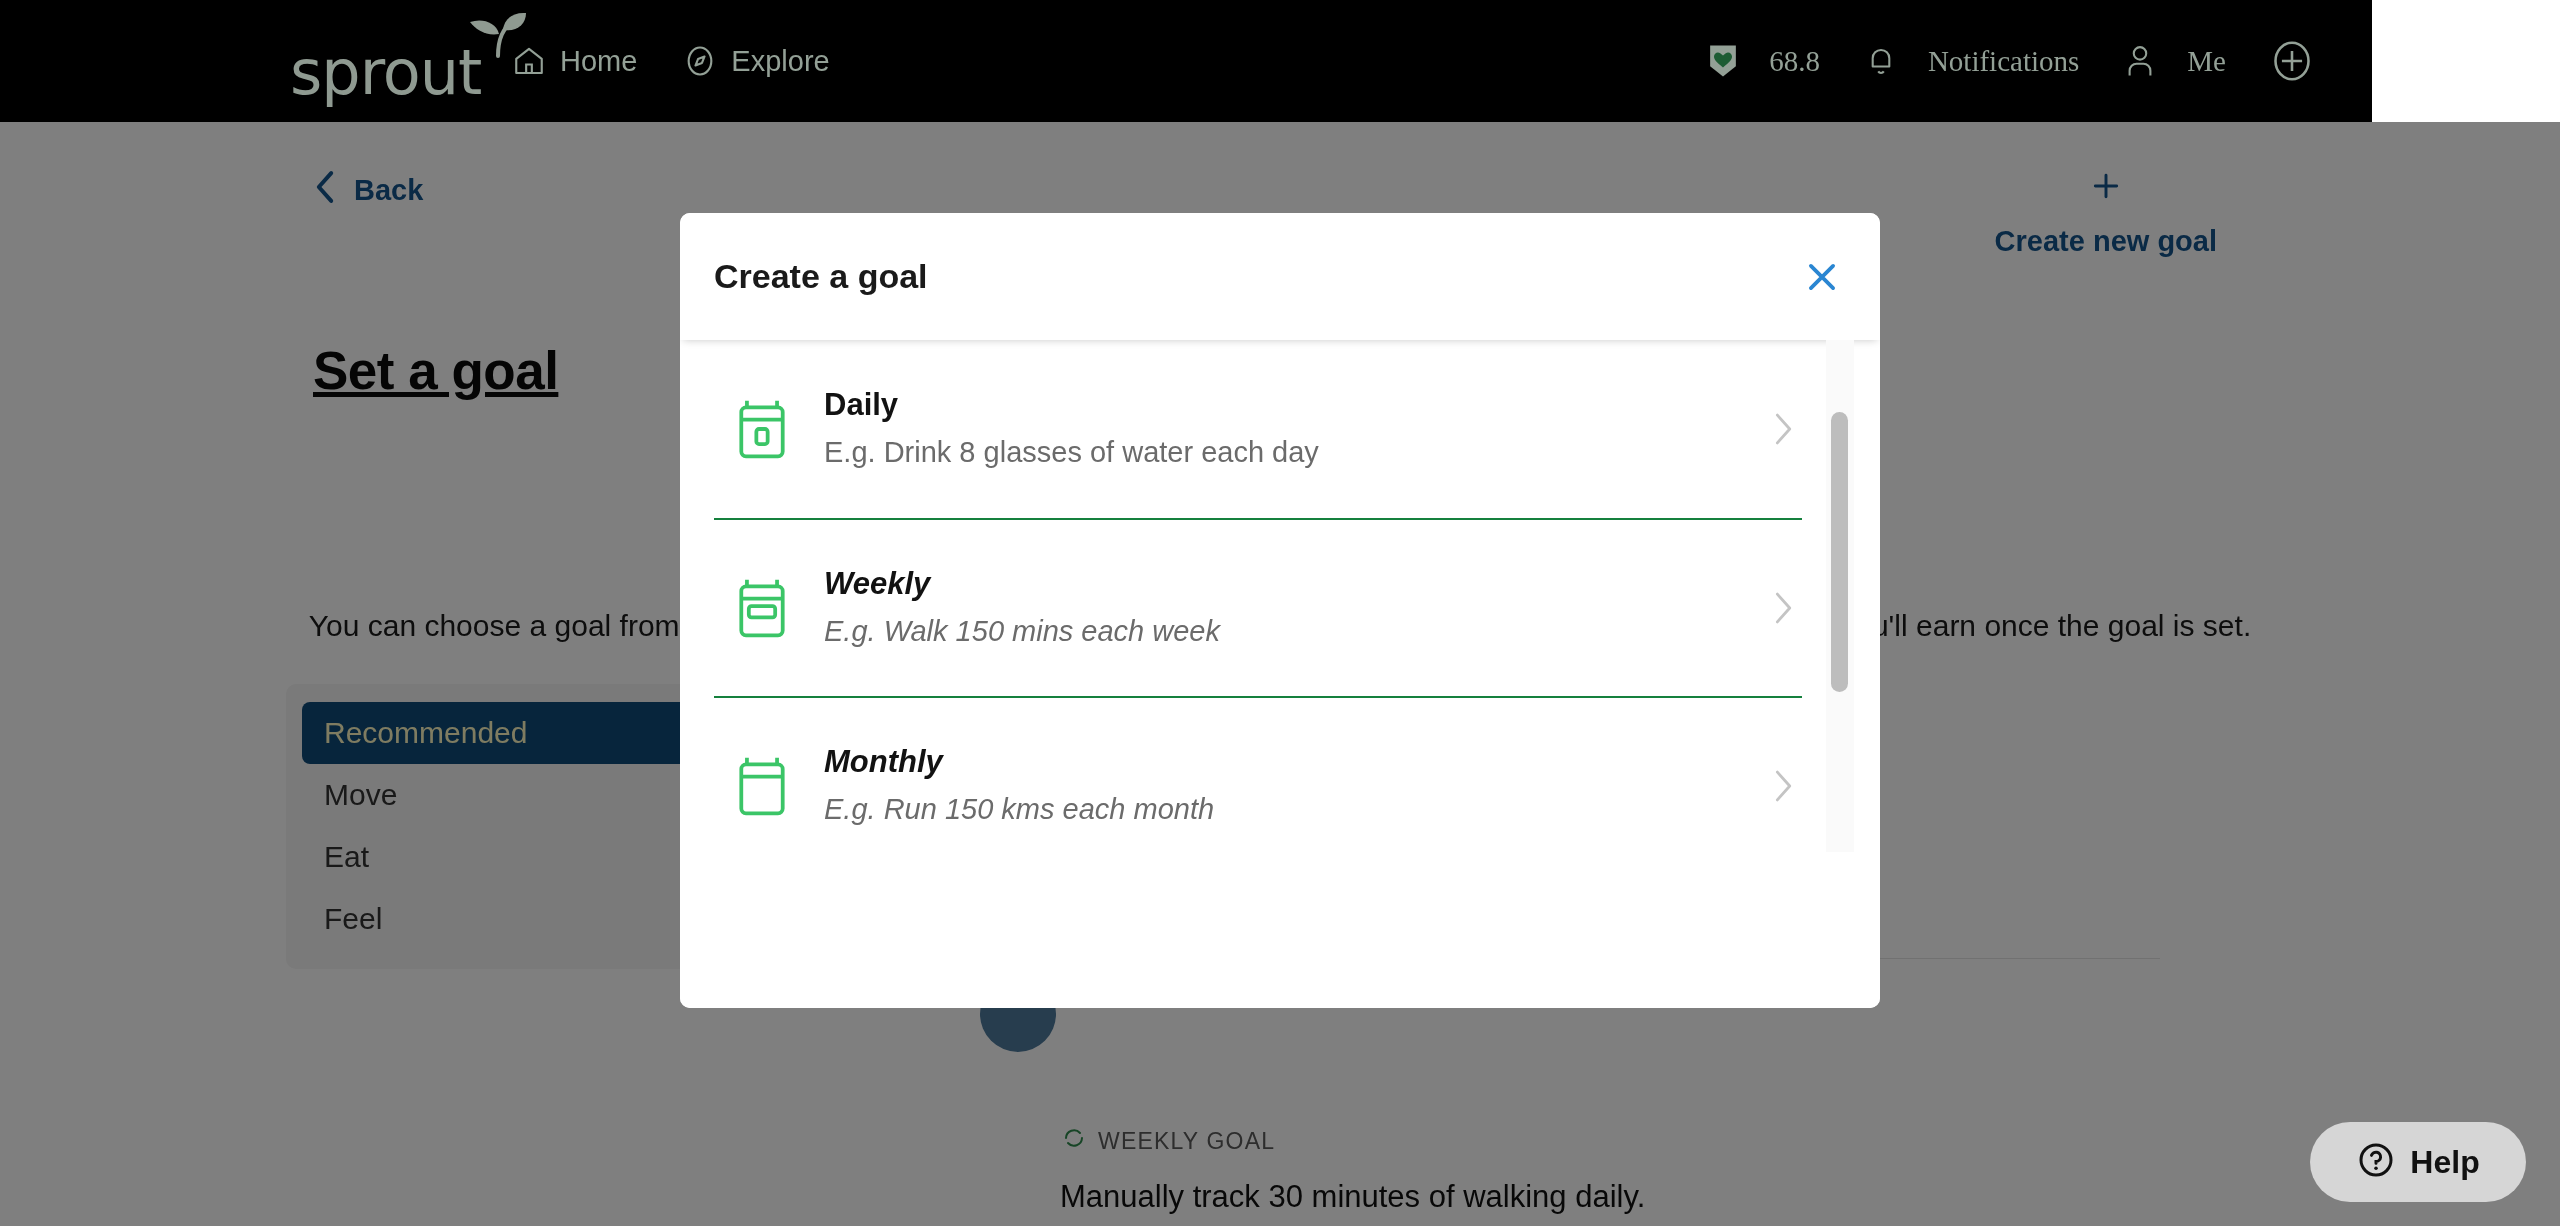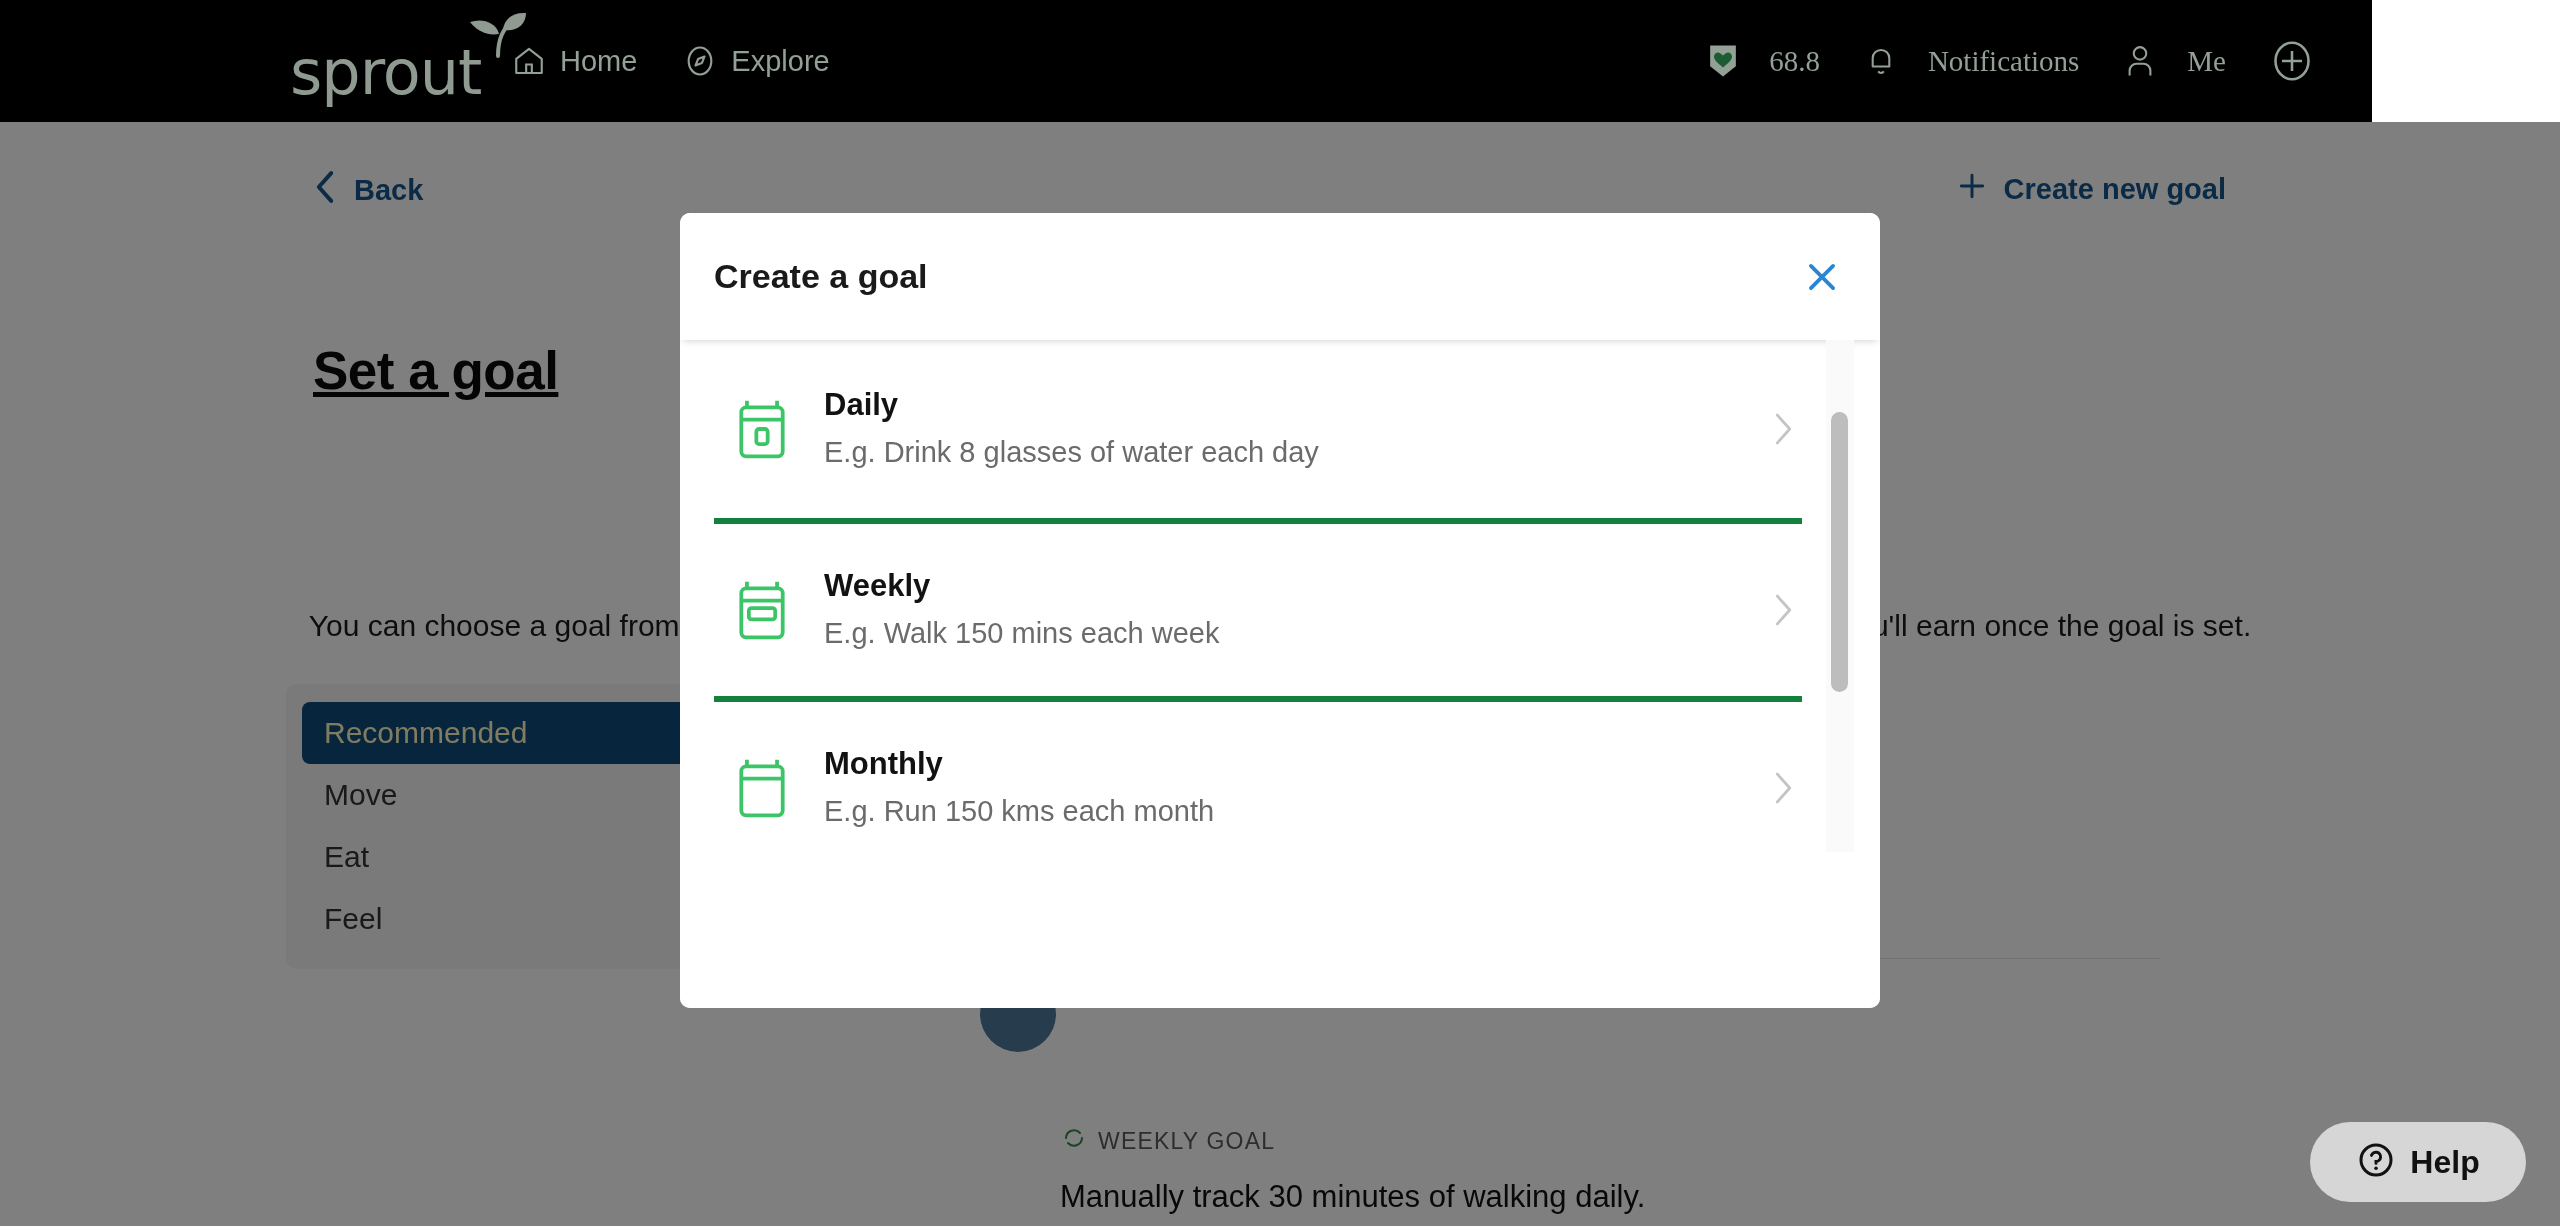--- a/index.html
+++ b/index.html
@@ -103,29 +103,30 @@
     align-items: center;
     gap: 16px;
     color: #15558c;
     font-size: 29px;
     font-weight: 600;
     cursor: pointer;
   }
 
   .create-new-goal {
     position: absolute;
-    right: 334px; top: 48px;
+    right: 343px; top: 48px;
     display: flex;
     align-items: center;
     gap: 16px;
     color: #15558c;
     font-size: 29px;
     font-weight: 600;
     cursor: pointer;
     white-space: nowrap;
+    flex-direction: column;
   }
 
   .page-title {
     position: absolute;
     left: 313px; top: 218px;
     font-size: 53px;
     font-weight: 700;
     color: #0b0b0b;
     letter-spacing: -0.5px;
     text-decoration: underline;
@@ -266,21 +267,21 @@
   }
 
   .goal-row {
     position: relative;
     display: flex;
     align-items: center;
     height: 178px;
     padding-left: 16px;
     cursor: pointer;
   }
-  .goal-row + .goal-row { border-top: 6px solid #15803d; }
+  .goal-row + .goal-row { border-top: 2px solid #15803d; font-style: italic; }
 
   .row-icon {
     width: 64px;
     flex: 0 0 64px;
     margin-right: 30px;
     display: flex;
     align-items: center;
     justify-content: center;
   }
   .row-text { flex: 1 1 auto; }

